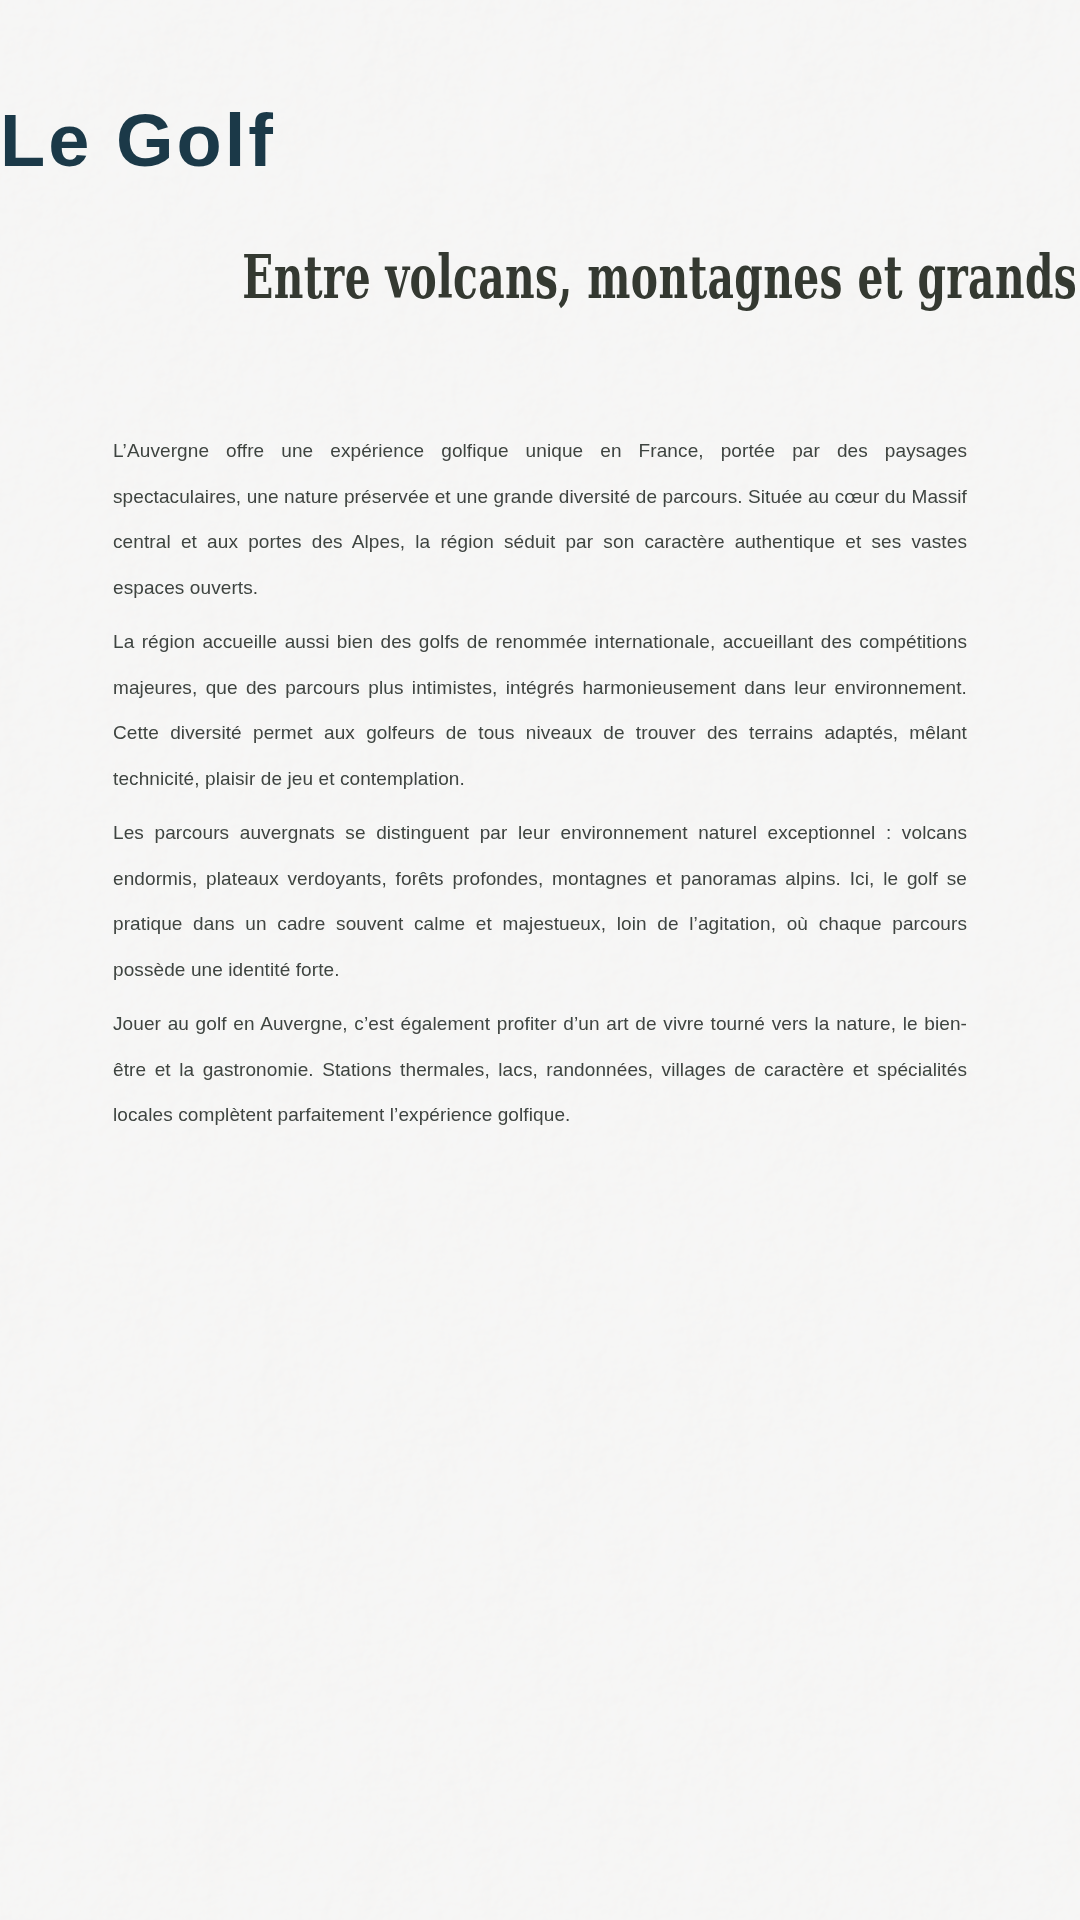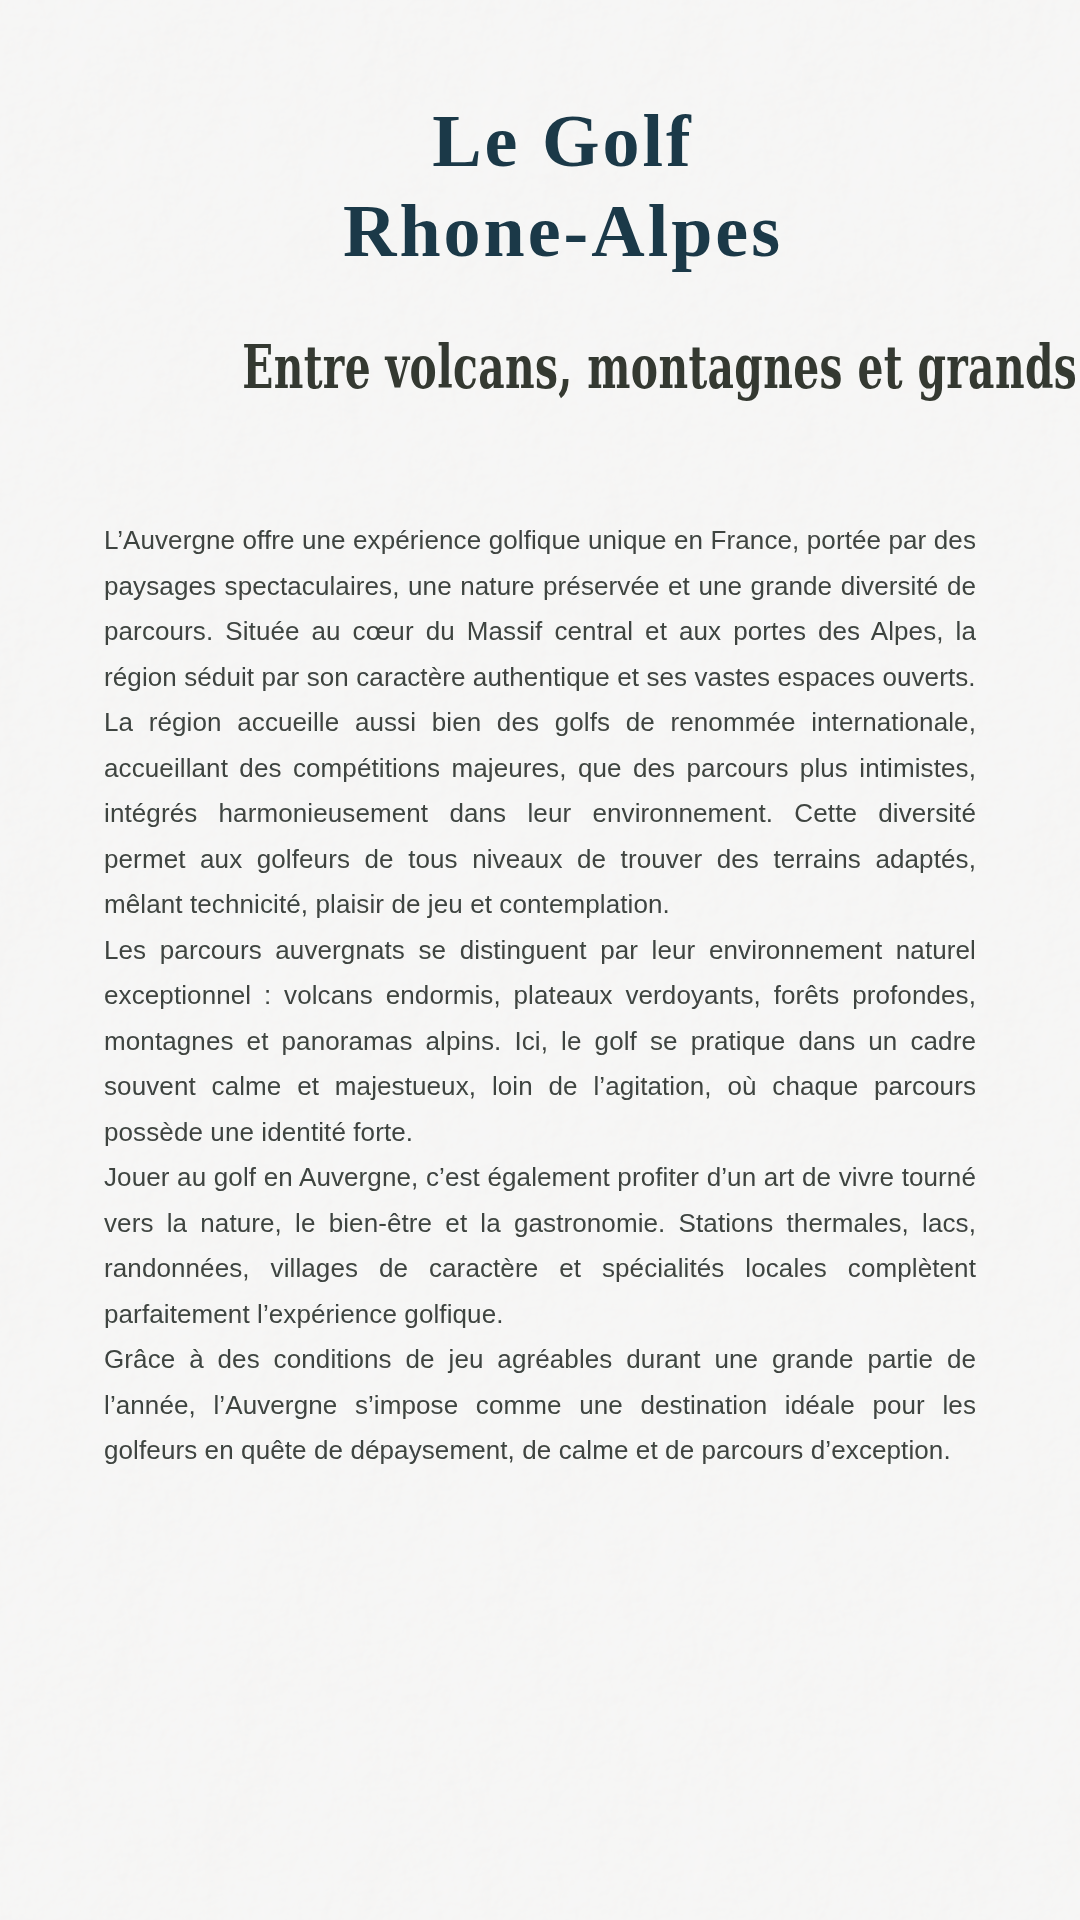--- a/index.html
+++ b/index.html
@@ -31,28 +31,26 @@
     pointer-events: none;
   }
   .content {
     position: relative;
     z-index: 1;
     width: 100%;
     height: 100%;
   }
   .title {
     margin: 96px 0 0 0;
-    text-align: center;
-    font-family: Liberation Serif, serif;
+    font-family: Liberation Sans, sans-serif;
     font-weight: 700;
     font-size: 74px;
     line-height: 90px;
     letter-spacing: 3px;
     color: var(--color-title);
-    padding-left: 46px;
   }
   .title .line { display: block; }
   .subtitle-wrap {
     margin-top: 56px;
     text-align: center;
     width: 100%;
   }
   .subtitle {
     display: inline-block;
     white-space: nowrap;
@@ -64,23 +62,23 @@
     font-size: 60px;
     line-height: 70px;
     letter-spacing: 0.5px;
     color: var(--color-subtitle);
   }
   .body-text {
     width: 872px;
     margin: 116px auto 0 auto;
   }
   .body-text p {
-    margin: 0;
+    margin: 9px;
     font-family: "Liberation Sans", sans-serif;
-    font-size: 26px;
+    font-size: 19px;
     line-height: 45.5px;
     letter-spacing: 0.1px;
     text-align: justify;
     color: var(--color-body);
   }
 </style>
 </head>
 <body>
 
 <div class="page">
@@ -101,29 +99,27 @@
       </filter>
     </defs>
     <rect x="-300" y="-300" width="1680" height="2520" filter="url(#crumple)" opacity="0.5" transform="rotate(-16 540 960)"></rect>
     <rect x="0" y="0" width="1080" height="1920" filter="url(#grain)" opacity="0.18"></rect>
   </svg>
 
   <div class="content">
 
     <h1 class="title">
       <span class="line">Le Golf</span>
-      <span class="line">Rhone-Alpes</span>
     </h1>
 
     <div class="subtitle-wrap">
       <h2 class="subtitle">Entre volcans, montagnes et grands espaces</h2>
     </div>
 
     <main class="body-text">
       <p>L’Auvergne offre une expérience golfique unique en France, portée par des paysages spectaculaires, une nature préservée et une grande diversité de parcours. Située au cœur du Massif central et aux portes des Alpes, la région séduit par son caractère authentique et ses vastes espaces ouverts.</p>
       <p>La région accueille aussi bien des golfs de renommée internationale, accueillant des compétitions majeures, que des parcours plus intimistes, intégrés harmonieusement dans leur environnement. Cette diversité permet aux golfeurs de tous niveaux de trouver des terrains adaptés, mêlant technicité, plaisir de jeu et contemplation.</p>
       <p>Les parcours auvergnats se distinguent par leur environnement naturel exceptionnel : volcans endormis, plateaux verdoyants, forêts profondes, montagnes et panoramas alpins. Ici, le golf se pratique dans un cadre souvent calme et majestueux, loin de l’agitation, où chaque parcours possède une identité forte.</p>
       <p>Jouer au golf en Auvergne, c’est également profiter d’un art de vivre tourné vers la nature, le bien-être et la gastronomie. Stations thermales, lacs, randonnées, villages de caractère et spécialités locales complètent parfaitement l’expérience golfique.</p>
-      <p>Grâce à des conditions de jeu agréables durant une grande partie de l’année, l’Auvergne s’impose comme une destination idéale pour les golfeurs en quête de dépaysement, de calme et de parcours d’exception.</p>
     </main>
 
   </div>
 </div>
 
 </body></html>

